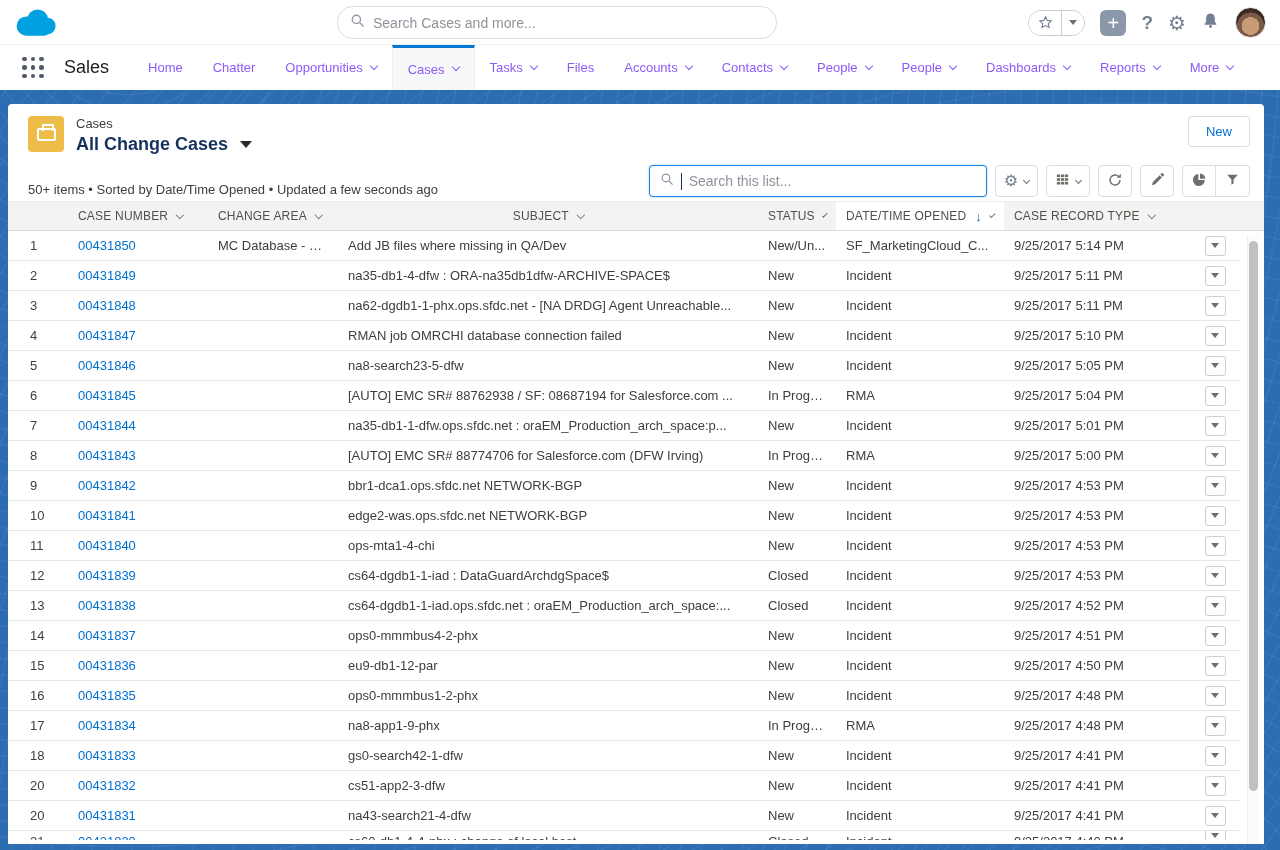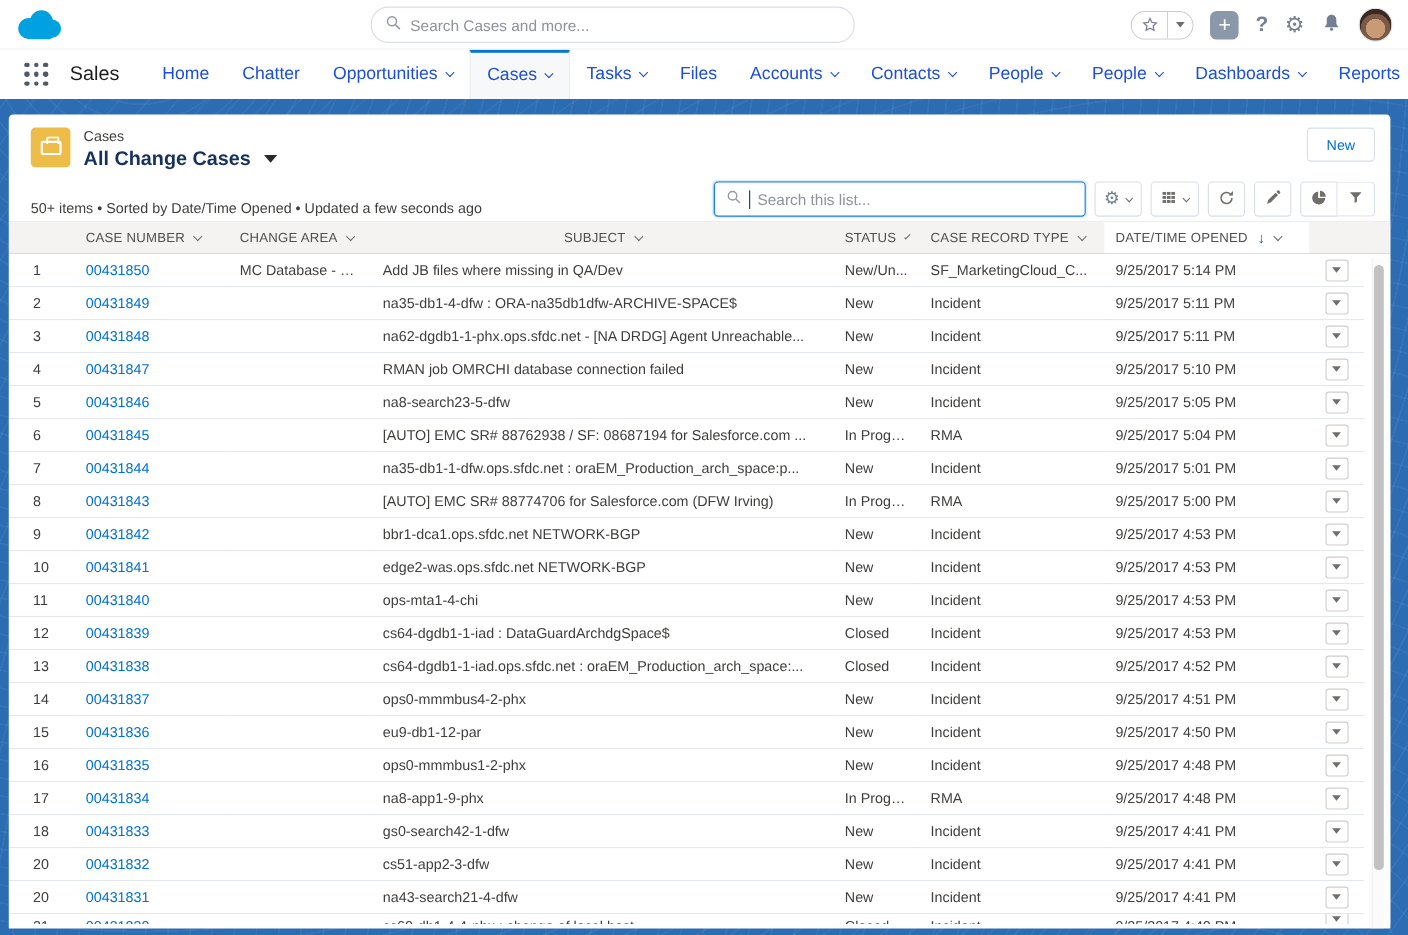--- a/index.html
+++ b/index.html
@@ -27,22 +27,22 @@
     background: radial-gradient(circle at 50% 62%, #c99a76 0 38%, #7a5a46 39% 58%, #3c2a22 59% 100%);
     border:1px solid #e3e6ea; }
 
   
   .nav-bar { height:45px; background:#fff; display:flex; align-items:stretch; }
   .waffle { width:26px; height:26px; align-self:center; margin-left:20px; margin-right:0;
     display:grid; grid-template-columns:repeat(3,1fr); gap:4px; padding:2px; }
   .waffle i { width:4.5px; height:4.5px; border-radius:50%; background:#4f5a68; }
   .app-name { align-self:center; font-size:18px; color:#1c1c1c; margin:0 24px 0 18px; }
   .nav-items { display:flex; align-items:stretch; }
-  .nav-item { display:flex; align-items:center; gap:8px; padding:0 15px; font-size:16px;
-    color:#1d4ed8; cursor:default; }
+  .nav-item { display:flex; align-items:center; gap:8px; padding:0 15px; font-size:13px;
+    color:#8b5cf6; cursor:default; }
   .nav-item.active { background:#f7f8fa; border-top:3px solid #0176d3; padding-top:0;
     border-left:1px solid #ededed; border-right:1px solid #ededed; }
   .chev { display:inline-block; width:6px; height:6px; border-right:1.4px solid currentColor;
     border-bottom:1.4px solid currentColor; transform:rotate(45deg); margin-top:-4px; }
 
   
   .band { height:760px; background:#2b6cb3;
     background-image:
       repeating-radial-gradient(circle at 10% -10%, rgba(255,255,255,.06) 0 1.5px, transparent 1.5px 16px),
       repeating-radial-gradient(circle at 88% 115%, rgba(255,255,255,.05) 0 1.5px, transparent 1.5px 20px);
@@ -326,27 +326,27 @@
             <span class="chev"></span>
           </div>
           <div class="th far">
             <span>SUBJECT</span>
             <span class="chev"></span>
           </div>
           <div class="th">
             <span>STATUS</span>
             <span class="chev"></span>
           </div>
-          <div class="th">
-            <span>CASE RECORD TYPE</span>
-            <span class="chev"></span>
-          </div>
           <div class="th sorted ">
             <span>DATE/TIME OPENED</span>
             <span class="sort-arrow">↓</span>
+            <span class="chev"></span>
+          </div>
+          <div class="th">
+            <span>CASE RECORD TYPE</span>
             <span class="chev"></span>
           </div>
           <div class="th"></div>
           <div class="th spacer"></div>
         </div>
       <div class="tbody">
           <div class="tr">
             <div class="td num">1</div>
             <div class="td"><a class="link" href="#">00431850</a></div>
             <div class="td">MC Database - M...</div>

